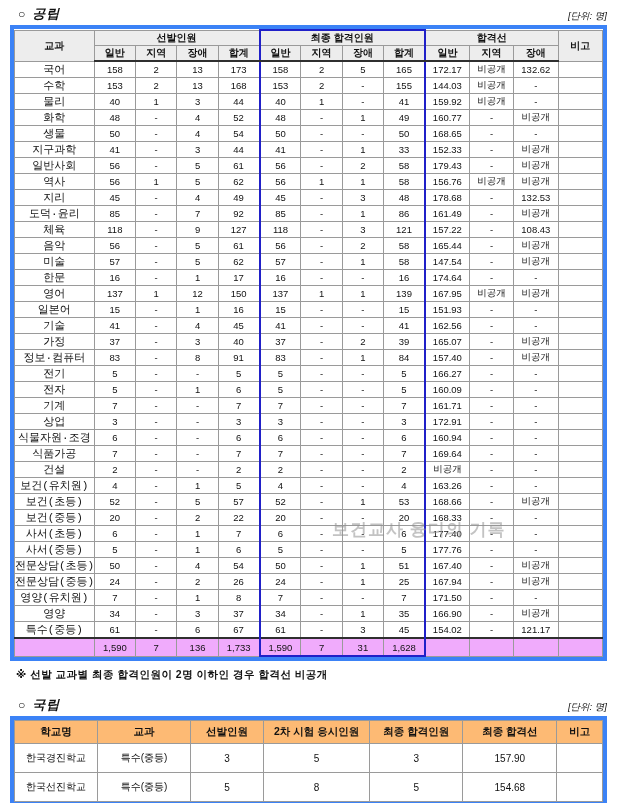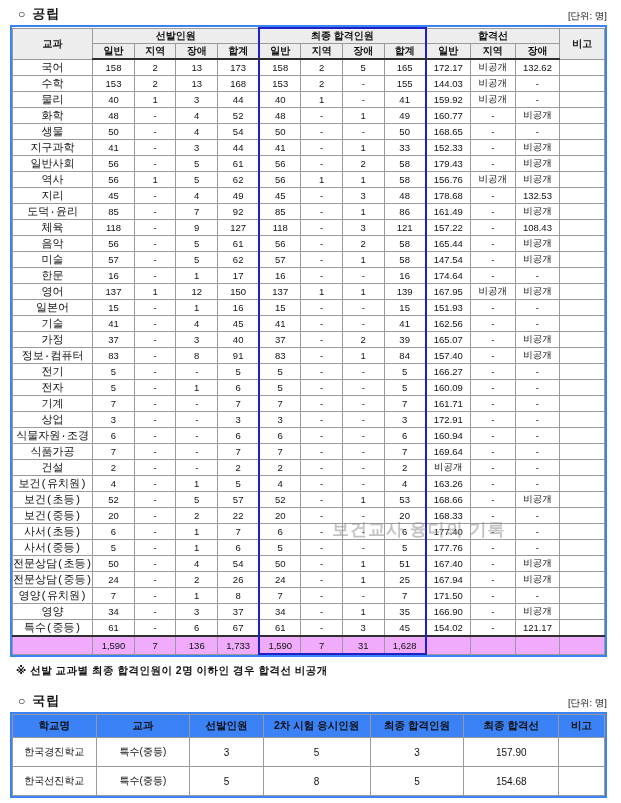--- a/index.html
+++ b/index.html
@@ -2,43 +2,43 @@
 <html><head>
 <meta charset="utf-8">
 <style>
   html,body{margin:0;padding:0;}
   body{
     width:621px;height:803px;overflow:hidden;position:relative;
     background:#ffffff;color:#111;
     font-family:"Liberation Sans","DejaVu Sans",sans-serif;
   }
   .page{padding:5px 14px 0 10px;}
-  .sec-head{display:flex;justify-content:space-between;align-items:flex-end;margin-bottom:2px;}
+  .sec-head{display:flex;justify-content:space-between;align-items:flex-end;margin-bottom:2px;font-style:italic;}
   .sec-title{font-weight:bold;font-size:13px;padding-left:8px;letter-spacing:1px;}
   .sec-title .bullet{font-size:12px;margin-right:6px;}
   .unit{font-size:9.5px;color:#111;}
-  .tbl-wrap{border:2px solid #3b82f6;background:#fff;}
+  .tbl-wrap{border:4px solid #3b82f6;background:#fff;}
   table{border-collapse:collapse;table-layout:fixed;width:100%;}
   th,td{
     border:1px solid #9a9a9a;text-align:center;vertical-align:middle;
     padding:0;overflow:hidden;white-space:nowrap;
   }
   
   #public-table thead th{background:#ededed;font-weight:bold;font-size:10px;height:14px;}
   #public-table tbody td{font-size:9.5px;height:15px;}
   #public-table thead tr:last-child th{border-bottom:2px solid #2f2f2f;}
   #public-table .subj{font-size:11px;font-family:Liberation Mono, monospace;}
   #public-table .total-row td{border-top:2px solid #2f2f2f;height:16px;background:#f0abfc;}
   .blue-l{border-left:2px solid #2020c8 !important;}
   .blue-t{border-top:2px solid #2020c8 !important;}
   .blue-b{border-bottom:2px solid #2020c8 !important;}
   .footnote{font-weight:bold;font-size:10.5px;margin:7px 0 8px 6px;letter-spacing:0.5px;}
   .sec2{margin-top:14px;}
   
-  #national-table thead th{background:#3b82f6;font-weight:bold;font-size:10.5px;height:22px;}
+  #national-table thead th{background:#fdba74;font-weight:bold;font-size:10.5px;height:22px;}
   #national-table tbody td{font-size:10px;height:28px;}
   .watermark{
     position:absolute;left:332px;top:518px;z-index:5;
     font-size:17px;font-weight:bold;letter-spacing:1px;
     color:rgba(145,145,145,0.55);pointer-events:none;
   }
 </style>
 </head>
 <body>
 

